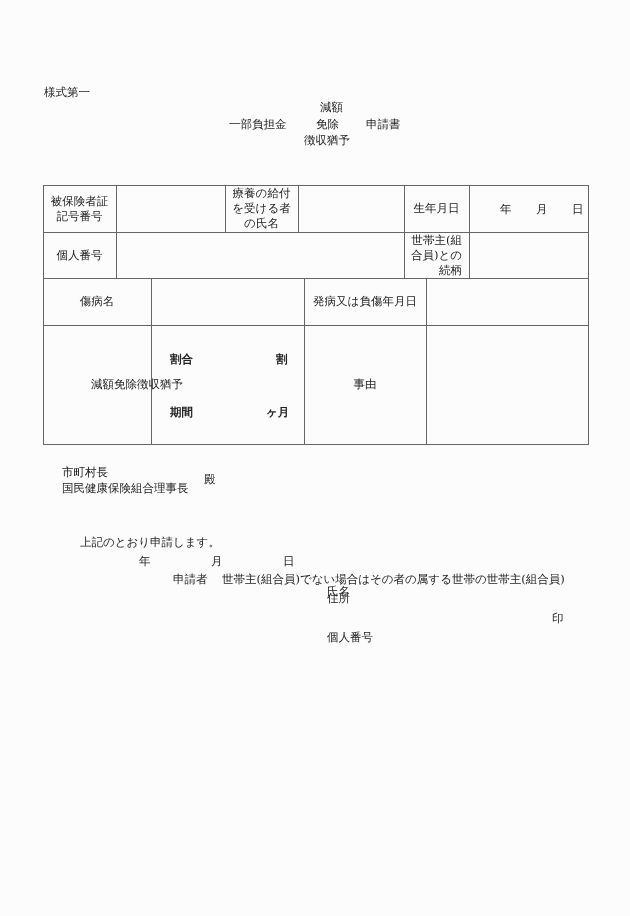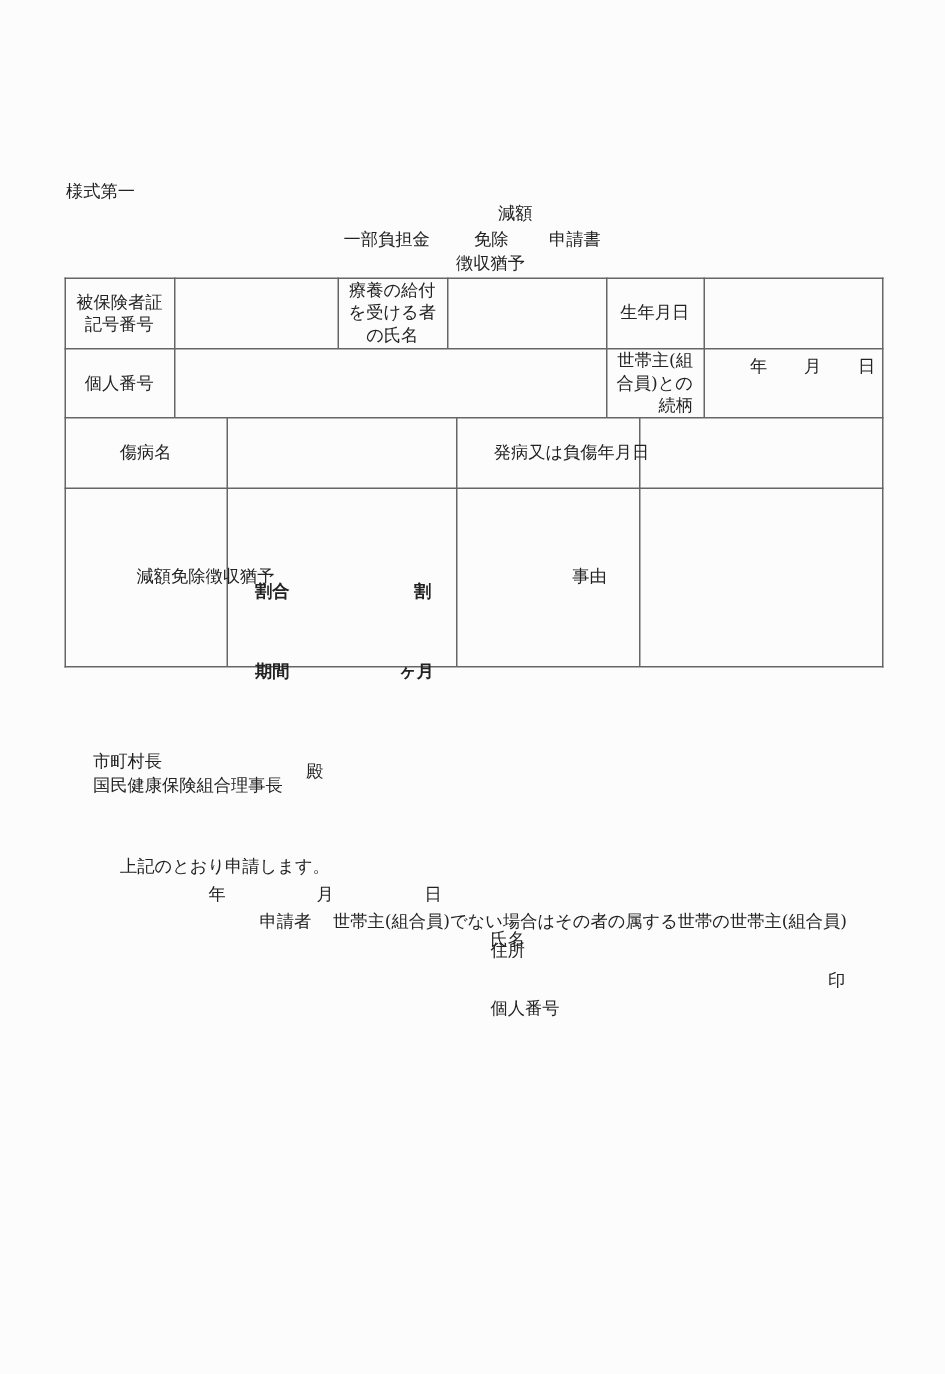--- a/index.html
+++ b/index.html
@@ -1,30 +1,30 @@
 <!DOCTYPE html>
 <html><head>
 <meta charset="utf-8">
 <style>
   html, body { margin:0; padding:0; }
   body { width:630px; height:916px; background:#fcfcfc; position:relative; overflow:hidden;
          font-family:"DejaVu Serif","Liberation Serif",serif; color:#222; font-size:11.5px; }
-  .abs { position:absolute; white-space:nowrap;margin-top:35px; }
+  .abs { position:absolute; white-space:nowrap; }
   .cell { position:absolute; box-sizing:border-box; display:flex; align-items:center; justify-content:center; text-align:center; line-height:15px; font-size:11.5px; }
   .line-h { position:absolute; height:1px; background:#666; }
   .line-v { position:absolute; width:1px; background:#666; }
 </style>
 </head>
 <body>
 
 <div>
   <div class="abs" style="left:44px;top:85px;">様式第一</div>
 
   <div class="abs" style="left:229px;top:117px;">一部負担金</div>
-  <div class="abs" style="left:332px;top:100px;">減額</div>
+  <div class="abs" style="left:320px;top:100px;">減額</div>
   <div class="abs" style="left:316px;top:117px;">免除</div>
   <div class="abs" style="left:304px;top:133px;">徴収猶予</div>
   <div class="abs" style="left:366px;top:117px;font-family:Liberation Mono, monospace;">申請書</div>
 
   <div>
 
     <div class="line-h" style="left:43px;top:185px;width:546px;"></div>
     <div class="line-h" style="left:43px;top:232px;width:546px;"></div>
     <div class="line-h" style="left:43px;top:278px;width:546px;"></div>
     <div class="line-h" style="left:43px;top:325px;width:546px;"></div>
@@ -59,31 +59,31 @@
 
     <div class="cell" style="left:43px;top:232px;width:73px;height:46px;">個人番号</div>
     <div class="cell" style="left:117px;top:233px;width:287px;height:45px;"></div>
     <div class="cell" style="left:404px;top:232px;width:65px;height:46px;white-space:pre;text-align:right;">世帯主(組
 合員)との
 続柄</div>
     <div class="cell" style="left:470px;top:233px;width:118px;height:45px;"></div>
 
     <div class="cell" style="left:43px;top:278px;width:108px;height:47px;">傷病名</div>
     <div class="cell" style="left:152px;top:279px;width:152px;height:46px;"></div>
-    <div class="cell" style="left:320px;top:278px;width:122px;height:47px;text-align:right;">発病又は負傷年月日</div>
+    <div class="cell" style="left:304px;top:278px;width:122px;height:47px;text-align:right;">発病又は負傷年月日</div>
     <div class="cell" style="left:427px;top:279px;width:161px;height:46px;"></div>
 
     <div class="cell" style="left:43px;top:325px;width:108px;height:119px;margin-left:40px;">減額免除徴収猶予</div>
     <div class="cell" style="left:152px;top:326px;width:152px;height:118px;font-weight:bold;">
       <span class="abs" style="left:18px;top:26px;">割合</span>
       <span class="abs" style="left:124px;top:26px;">割</span>
       <span class="abs" style="left:18px;top:79px;">期間</span>
       <span class="abs" style="left:114px;top:79px;">ヶ月</span>
     </div>
-    <div class="cell" style="left:304px;top:325px;width:122px;height:119px;margin-left:28px;">事由</div>
+    <div class="cell" style="left:304px;top:325px;width:122px;height:119px;">事由</div>
     <div class="cell" style="left:427px;top:326px;width:161px;height:118px;"></div>
   </div>
 
   <div class="abs" style="left:62px;top:465px;">市町村長</div>
   <div class="abs" style="left:62px;top:481px;">国民健康保険組合理事長</div>
   <div class="abs" style="left:204px;top:472px;">殿</div>
 
   <div class="abs" style="left:80px;top:535px;">上記のとおり申請します。</div>
   <div class="abs" style="left:139px;top:554px;">年</div>
   <div class="abs" style="left:211px;top:554px;">月</div>

